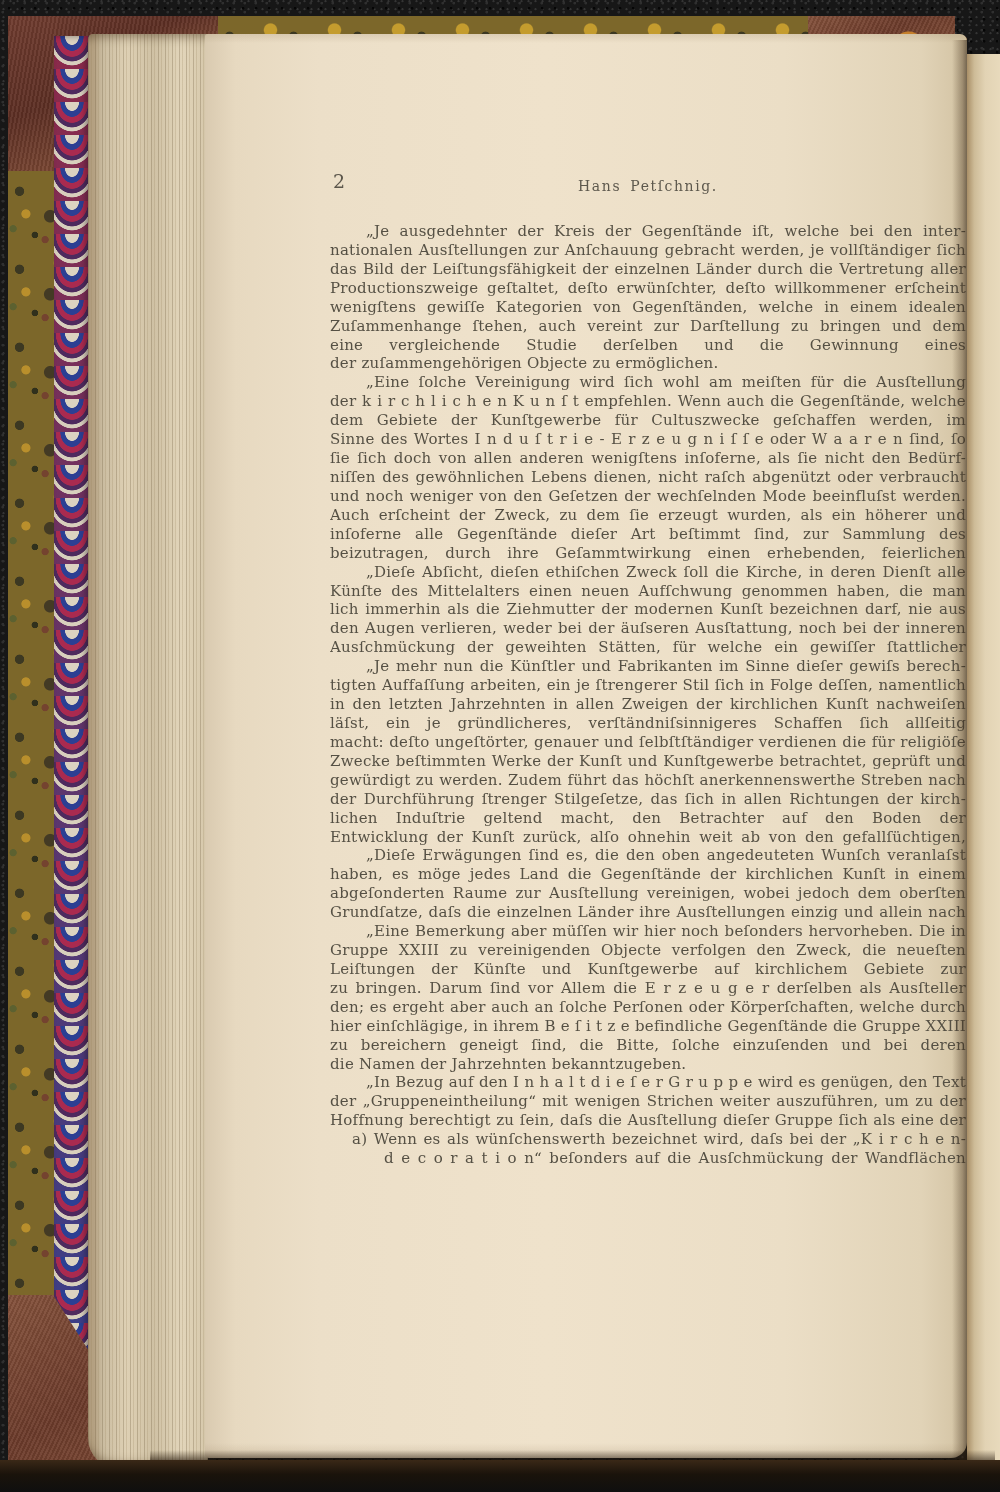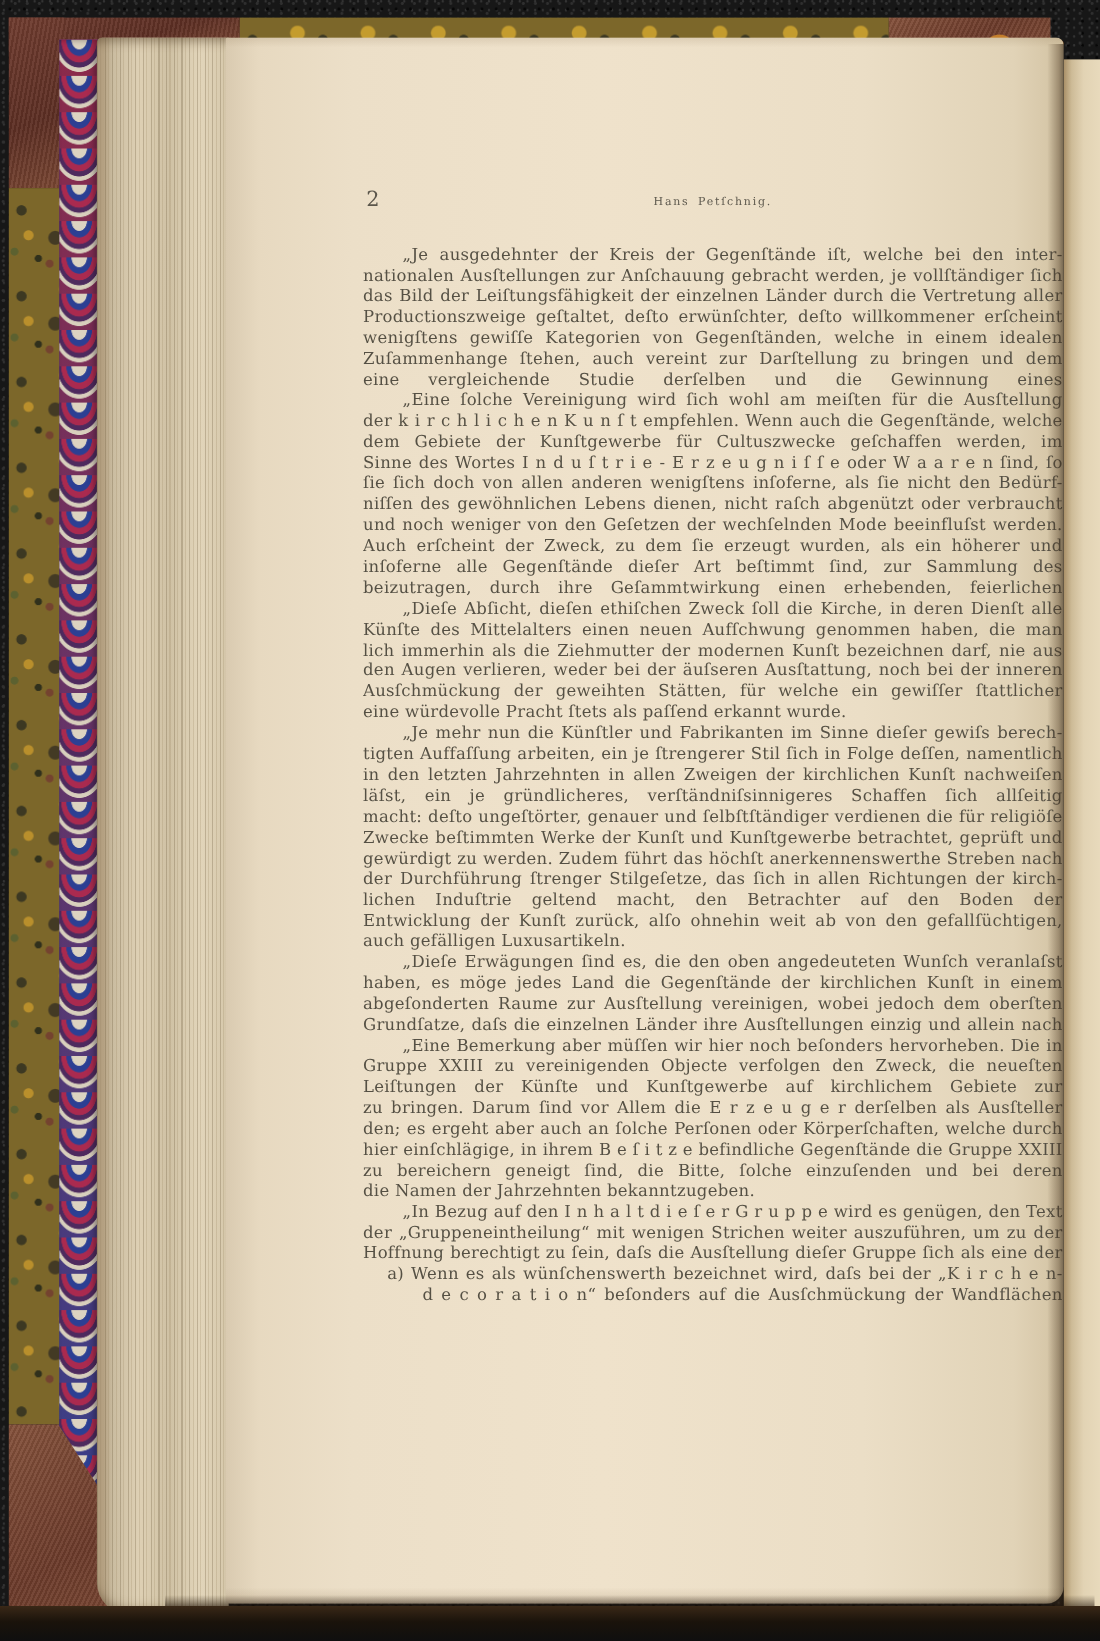--- a/index.html
+++ b/index.html
@@ -94,21 +94,21 @@
     position:absolute;left:150px;top:1450px;width:845px;height:16px;z-index:5;
     background-image:linear-gradient(180deg, rgba(58,40,20,0) 0, rgba(33,21,10,.85) 100%);
   }
   .gutter-shadow{
     position:absolute;left:952px;top:40px;width:15px;height:1420px;z-index:5;
     background-image:linear-gradient(90deg, rgba(80,60,34,0) 0, rgba(70,50,28,.38) 70%, rgba(40,26,12,.55) 100%);
   }
   .page-num{position:absolute;left:128px;top:136px;font-size:19px;color:#5b564b;}
   .running-header{
     position:absolute;left:125px;top:144px;width:636px;text-align:center;
-    font-size:10px;letter-spacing:1.6px;color:#5d584d;word-spacing:3px;
+    font-size:14px;letter-spacing:1.6px;color:#5d584d;word-spacing:3px;
   }
   .textblock{position:absolute;left:125px;top:188px;width:636px;}
   .line{
     height:18.93px;line-height:18.93px;font-size:15px;letter-spacing:.25px;
     text-align:justify;text-align-last:justify;overflow:hidden;white-space:nowrap;
   }
   .line{white-space:normal;}
   .line.end{text-align-last:left;}
   .line.indent.first{padding-left:36px;}
   .line.item{padding-left:54px;}
@@ -140,47 +140,46 @@
     <div class="page-num">2</div>
     <div class="running-header">Hans Petſchnig.</div>
     <div class="textblock" id="textblock">
         <div class="line indent first">„Je ausgedehnter der Kreis der Gegenſtände iſt, welche bei den inter-</div>
         <div class="line indent">nationalen Ausſtellungen zur Anſchauung gebracht werden, je vollſtändiger ſich</div>
         <div class="line indent">das Bild der Leiſtungsfähigkeit der einzelnen Länder durch die Vertretung aller</div>
         <div class="line indent">Productionszweige geſtaltet, deſto erwünſchter, deſto willkommener erſcheint es,</div>
         <div class="line indent">wenigſtens gewiſſe Kategorien von Gegenſtänden, welche in einem idealen</div>
         <div class="line indent">Zuſammenhange ſtehen, auch vereint zur Darſtellung zu bringen und dem Beſchauer</div>
         <div class="line indent">eine vergleichende Studie derſelben und die Gewinnung eines Geſammteindruckes</div>
+        <div class="line indent end">der zuſammengehörigen Objecte zu ermöglichen.</div>
         <div class="line indent first">„Eine ſolche Vereinigung wird ſich wohl am meiſten für die Ausſtellung</div>
         <div class="line indent">der k i r c h l i c h e n  K u n ſ t  empfehlen. Wenn auch die Gegenſtände, welche auf</div>
         <div class="line indent">dem Gebiete der Kunſtgewerbe für Cultuszwecke geſchaffen werden, im weiteſten</div>
         <div class="line indent">Sinne des Wortes I n d u ſ t r i e - E r z e u g n i ſ ſ e oder W a a r e n ſind, ſo unterſcheiden</div>
         <div class="line indent">ſie ſich doch von allen anderen wenigſtens inſoferne, als ſie nicht den Bedürf-</div>
         <div class="line indent">niſſen des gewöhnlichen Lebens dienen, nicht raſch abgenützt oder verbraucht</div>
         <div class="line indent">und noch weniger von den Geſetzen der wechſelnden Mode beeinfluſst werden.</div>
         <div class="line indent">Auch erſcheint der Zweck, zu dem ſie erzeugt wurden, als ein höherer und edlerer,</div>
         <div class="line indent">inſoferne alle Gegenſtände dieſer Art beſtimmt ſind, zur Sammlung des Gemüthes</div>
         <div class="line indent">beizutragen, durch ihre Geſammtwirkung einen erhebenden, feierlichen Eindruck</div>
         <div class="line indent first">„Dieſe Abſicht, dieſen ethiſchen Zweck ſoll die Kirche, in deren Dienſt alle</div>
         <div class="line indent">Künſte des Mittelalters einen neuen Aufſchwung genommen haben, die man folg-</div>
         <div class="line indent">lich immerhin als die Ziehmutter der modernen Kunſt bezeichnen darf, nie aus</div>
         <div class="line indent">den Augen verlieren, weder bei der äuſseren Ausſtattung, noch bei der inneren</div>
         <div class="line indent">Ausſchmückung der geweihten Stätten, für welche ein gewiſſer ſtattlicher Prunk,</div>
-        <div class="line indent end">eine würdevolle Pracht ſtets als paſſend erkannt wurde.</div>
         <div class="line indent first">„Je mehr nun die Künſtler und Fabrikanten im Sinne dieſer gewiſs berech-</div>
         <div class="line indent">tigten Auffaſſung arbeiten, ein je ſtrengerer Stil ſich in Folge deſſen, namentlich</div>
         <div class="line indent">in den letzten Jahrzehnten in allen Zweigen der kirchlichen Kunſt nachweiſen</div>
         <div class="line indent">läſst, ein je gründlicheres, verſtändniſsinnigeres Schaffen ſich allſeitig bemerkbar</div>
         <div class="line indent">macht: deſto ungeſtörter, genauer und ſelbſtſtändiger verdienen die für religiöſe</div>
         <div class="line indent">Zwecke beſtimmten Werke der Kunſt und Kunſtgewerbe betrachtet, geprüft und</div>
         <div class="line indent">gewürdigt zu werden. Zudem führt das höchſt anerkennenswerthe Streben nach</div>
         <div class="line indent">der Durchführung ſtrenger Stilgeſetze, das ſich in allen Richtungen der kirch-</div>
         <div class="line indent">lichen Induſtrie geltend macht, den Betrachter auf den Boden der geſchichtlichen</div>
         <div class="line indent">Entwicklung der Kunſt zurück, alſo ohnehin weit ab von den gefallſüchtigen, wenn</div>
-        <div class="line indent end">auch gefälligen Luxusartikeln.</div>
         <div class="line indent first">„Dieſe Erwägungen ſind es, die den oben angedeuteten Wunſch veranlaſst</div>
         <div class="line indent">haben, es möge jedes Land die Gegenſtände der kirchlichen Kunſt in einem</div>
         <div class="line indent">abgeſonderten Raume zur Ausſtellung vereinigen, wobei jedoch dem oberſten</div>
         <div class="line indent">Grundſatze, daſs die einzelnen Länder ihre Ausſtellungen einzig und allein nach</div>
         <div class="line indent first">„Eine Bemerkung aber müſſen wir hier noch beſonders hervorheben. Die in</div>
         <div class="line indent">Gruppe XXIII zu vereinigenden Objecte verfolgen den Zweck, die neueſten</div>
         <div class="line indent">Leiſtungen der Künſte und Kunſtgewerbe auf kirchlichem Gebiete zur Anſchauung</div>
         <div class="line indent">zu bringen. Darum ſind vor Allem die E r z e u g e r derſelben als Ausſteller gela-</div>
         <div class="line indent">den; es ergeht aber auch an ſolche Perſonen oder Körperſchaften, welche durch</div>
         <div class="line indent">hier einſchlägige, in ihrem B e ſ i t z e befindliche Gegenſtände die Gruppe XXIII</div>

